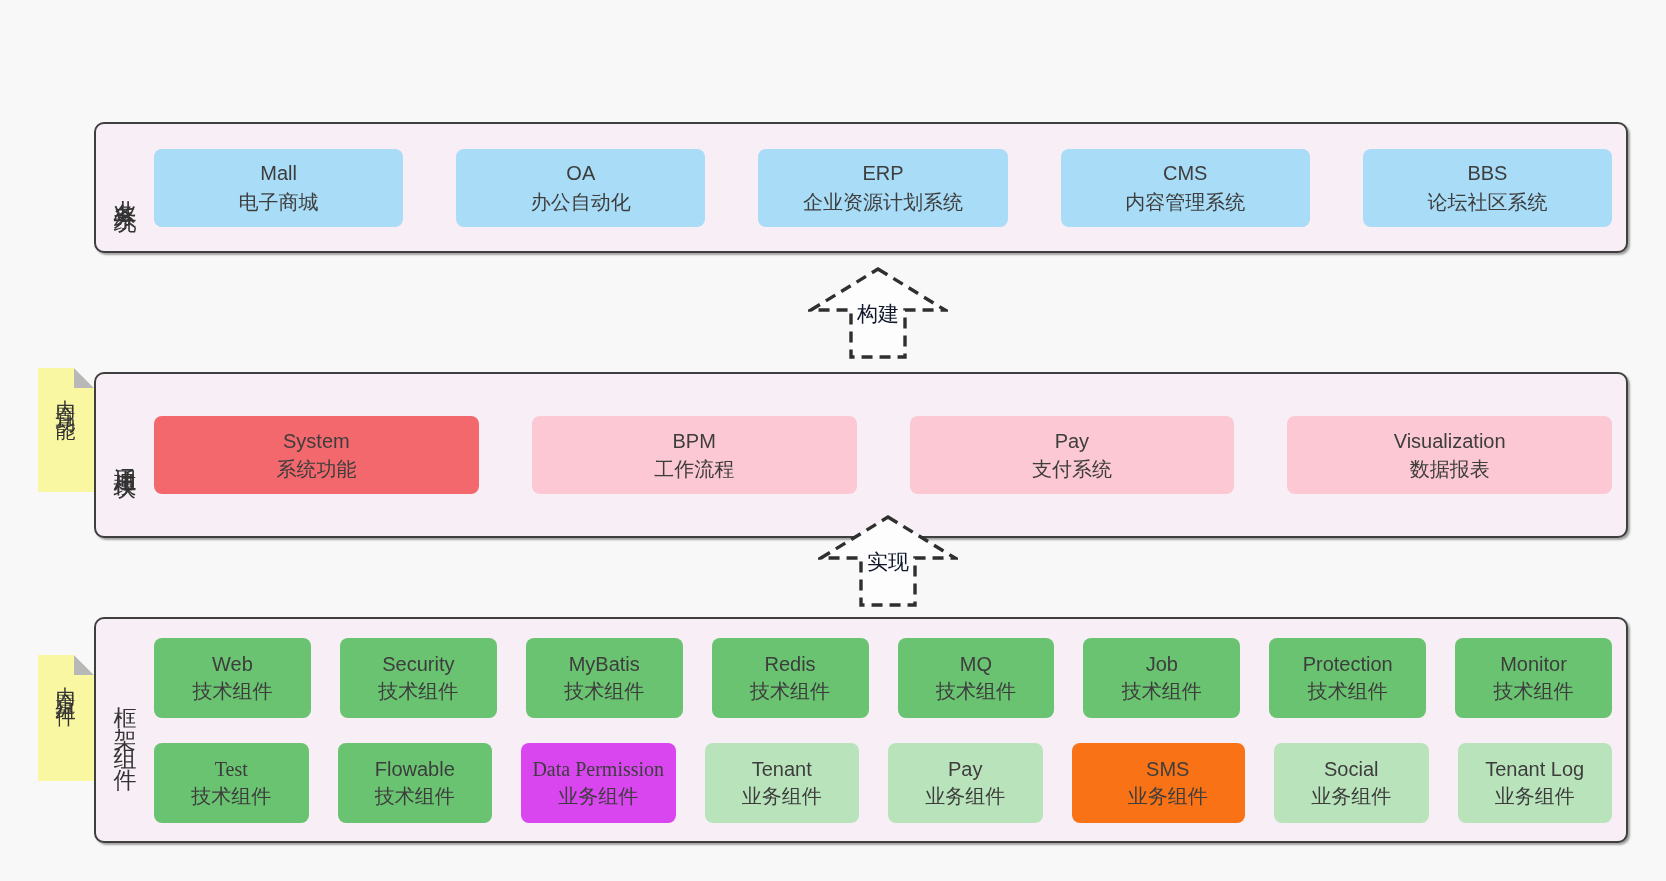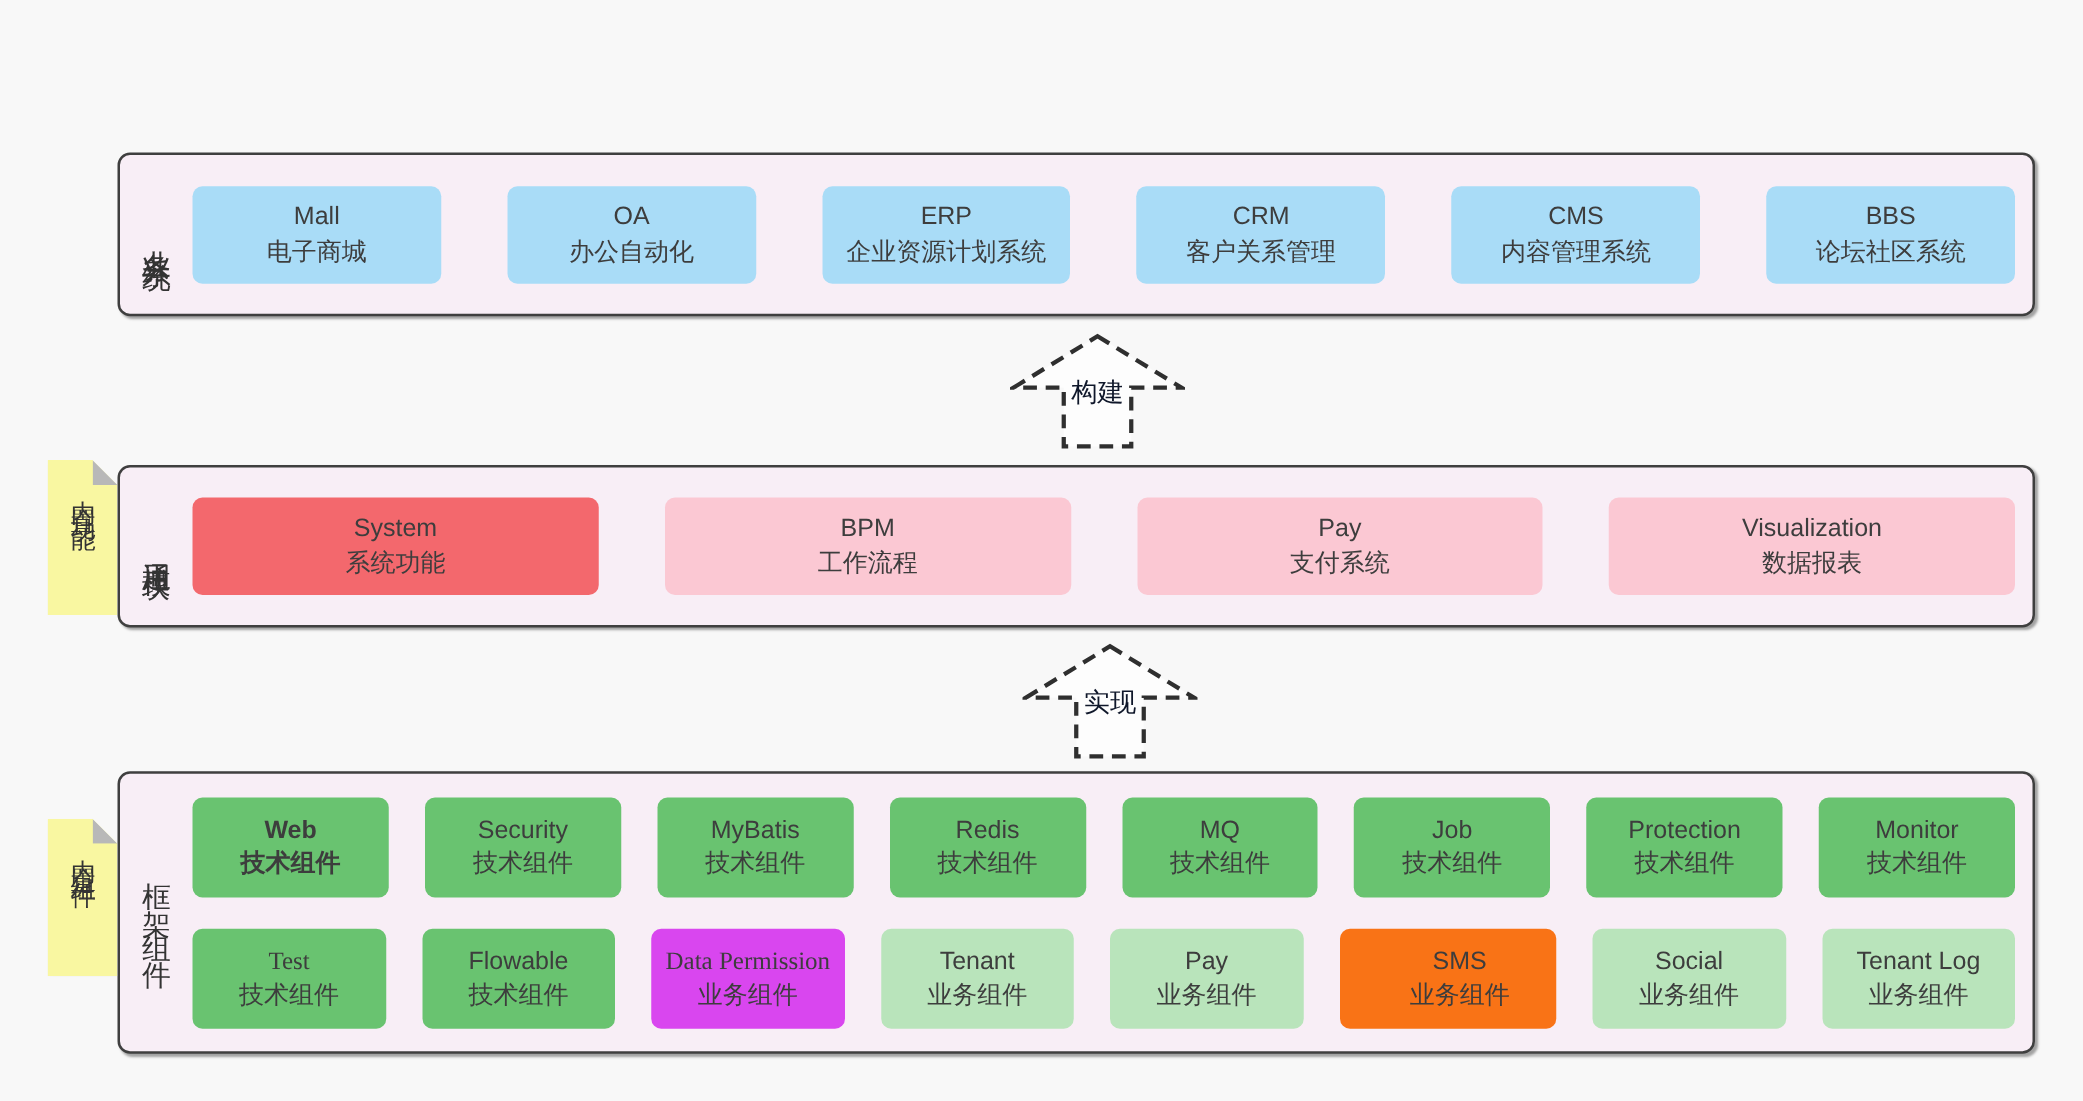--- a/index.html
+++ b/index.html
@@ -10,21 +10,21 @@
     color:#3d3d3d;
   }
   .section{
     position:absolute;left:94px;width:1534px;
     background:#f8eef6;
     border:2px solid #3f3f3f;border-radius:10px;
     box-shadow:2px 2px 2px rgba(0,0,0,0.35);
     display:flex;box-sizing:border-box;
   }
   #section-0{top:122px;height:131px;}
-  #section-1{top:372px;height:130px;}
+  #section-1{top:372px;height:166px;}
   #section-2{top:617px;height:226px;}
   .v-label-wrap{
     width:58px;flex:none;display:flex;align-items:center;justify-content:center;
   }
   .v-label{
     writing-mode:vertical-rl;text-orientation:upright;
     font-size:23px;color:#333;letter-spacing:3px;line-height:1;
   }
   #section-2 .v-label{letter-spacing:21px;}
   .rows{
@@ -83,24 +83,20 @@
         </div>
         <div class="box" style="background: rgb(169, 220, 247);">
           <span class="t">OA</span>
           <span class="s">办公自动化</span>
         </div>
         <div class="box" style="background: rgb(169, 220, 247);">
           <span class="t">ERP</span>
           <span class="s">企业资源计划系统</span>
         </div>
         <div class="box" style="background: rgb(169, 220, 247);">
-          <span class="t">CRM</span>
-          <span class="s">客户关系管理</span>
-        </div>
-        <div class="box" style="background: rgb(169, 220, 247);">
           <span class="t">CMS</span>
           <span class="s">内容管理系统</span>
         </div>
         <div class="box" style="background: rgb(169, 220, 247);">
           <span class="t">BBS</span>
           <span class="s">论坛社区系统</span>
         </div>
       </div>
     </div>
 </div>
@@ -130,21 +126,21 @@
       </div>
     </div>
 </div>
 
 <div class="section" id="section-2">
   <div class="v-label-wrap">
     <span class="v-label">框架组件</span>
   </div>
   <div class="rows">
       <div class="box-row">
-        <div class="box" style="background: rgb(105, 195, 112); font-weight: bold;">
+        <div class="box" style="background: rgb(105, 195, 112);">
           <span class="t">Web</span>
           <span class="s">技术组件</span>
         </div>
         <div class="box" style="background: rgb(105, 195, 112);">
           <span class="t">Security</span>
           <span class="s">技术组件</span>
         </div>
         <div class="box" style="background: rgb(105, 195, 112);">
           <span class="t">MyBatis</span>
           <span class="s">技术组件</span>

